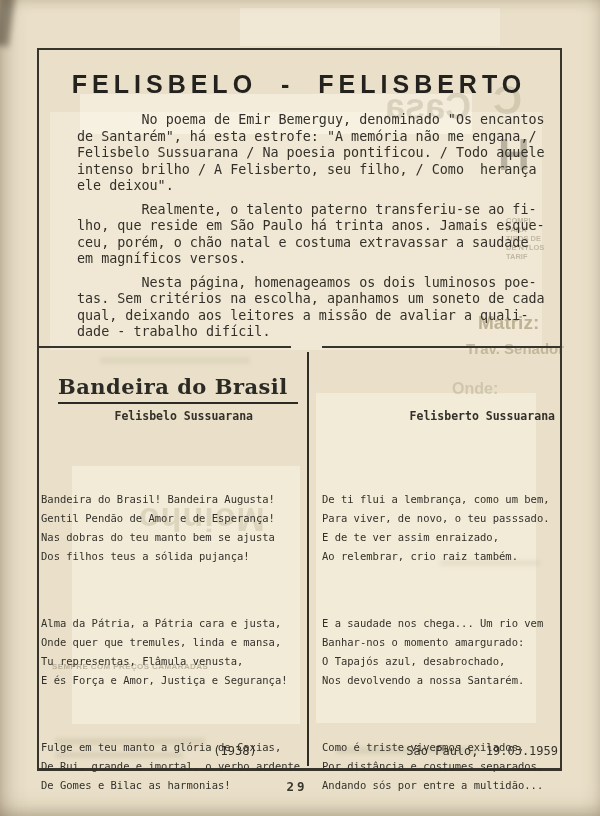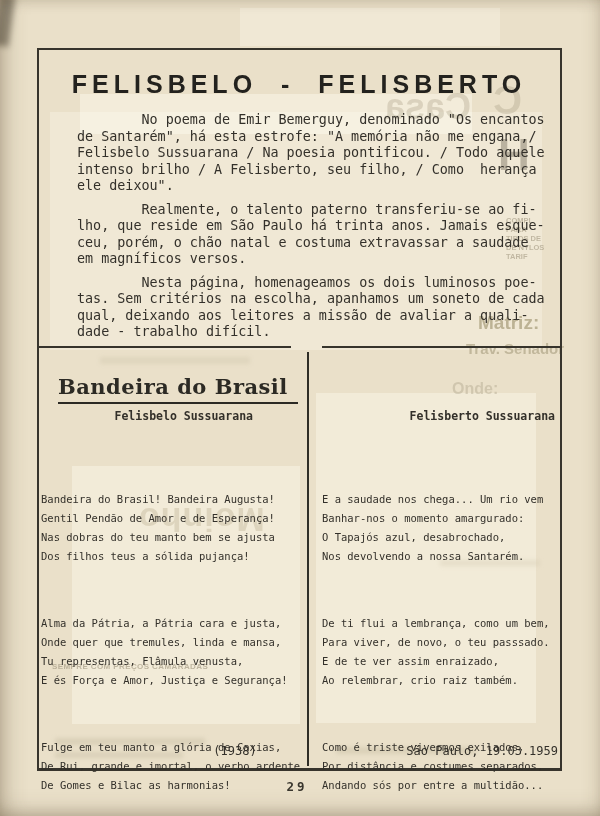--- a/index.html
+++ b/index.html
@@ -145,28 +145,28 @@
 E és Força e Amor, Justiça e Segurança!</div>
     <div class="stanza">Fulge em teu manto a glória de Caxias,
 De Rui, grande e imortal, o verbo ardente
 De Gomes e Bilac as harmonias!</div>
     
   </div>
   <div class="sig sig-left">(1938)</div>
 
   <div class="poem-author pa-right">Felisberto Sussuarana</div>
   <div class="poem poem-right t">
+    <div class="stanza">De ti flui a lembrança, como um bem,
+Para viver, de novo, o teu passsado.
+E de te ver assim enraizado,
+Ao relembrar, crio raiz também.</div>
     <div class="stanza">E a saudade nos chega... Um rio vem
 Banhar-nos o momento amargurado:
 O Tapajós azul, desabrochado,
 Nos devolvendo a nossa Santarém.</div>
-    <div class="stanza">De ti flui a lembrança, como um bem,
-Para viver, de novo, o teu passsado.
-E de te ver assim enraizado,
-Ao relembrar, crio raiz também.</div>
     <div class="stanza">Como é triste vivermos exilados,
 Por distância e costumes separados,
 Andando sós por entre a multidão...</div>
     
   </div>
   <div class="sig sig-right">São Paulo, 19.03.1959</div>
 
   <div class="page-num">29</div>
 
   <div class="corner-mark"></div>

